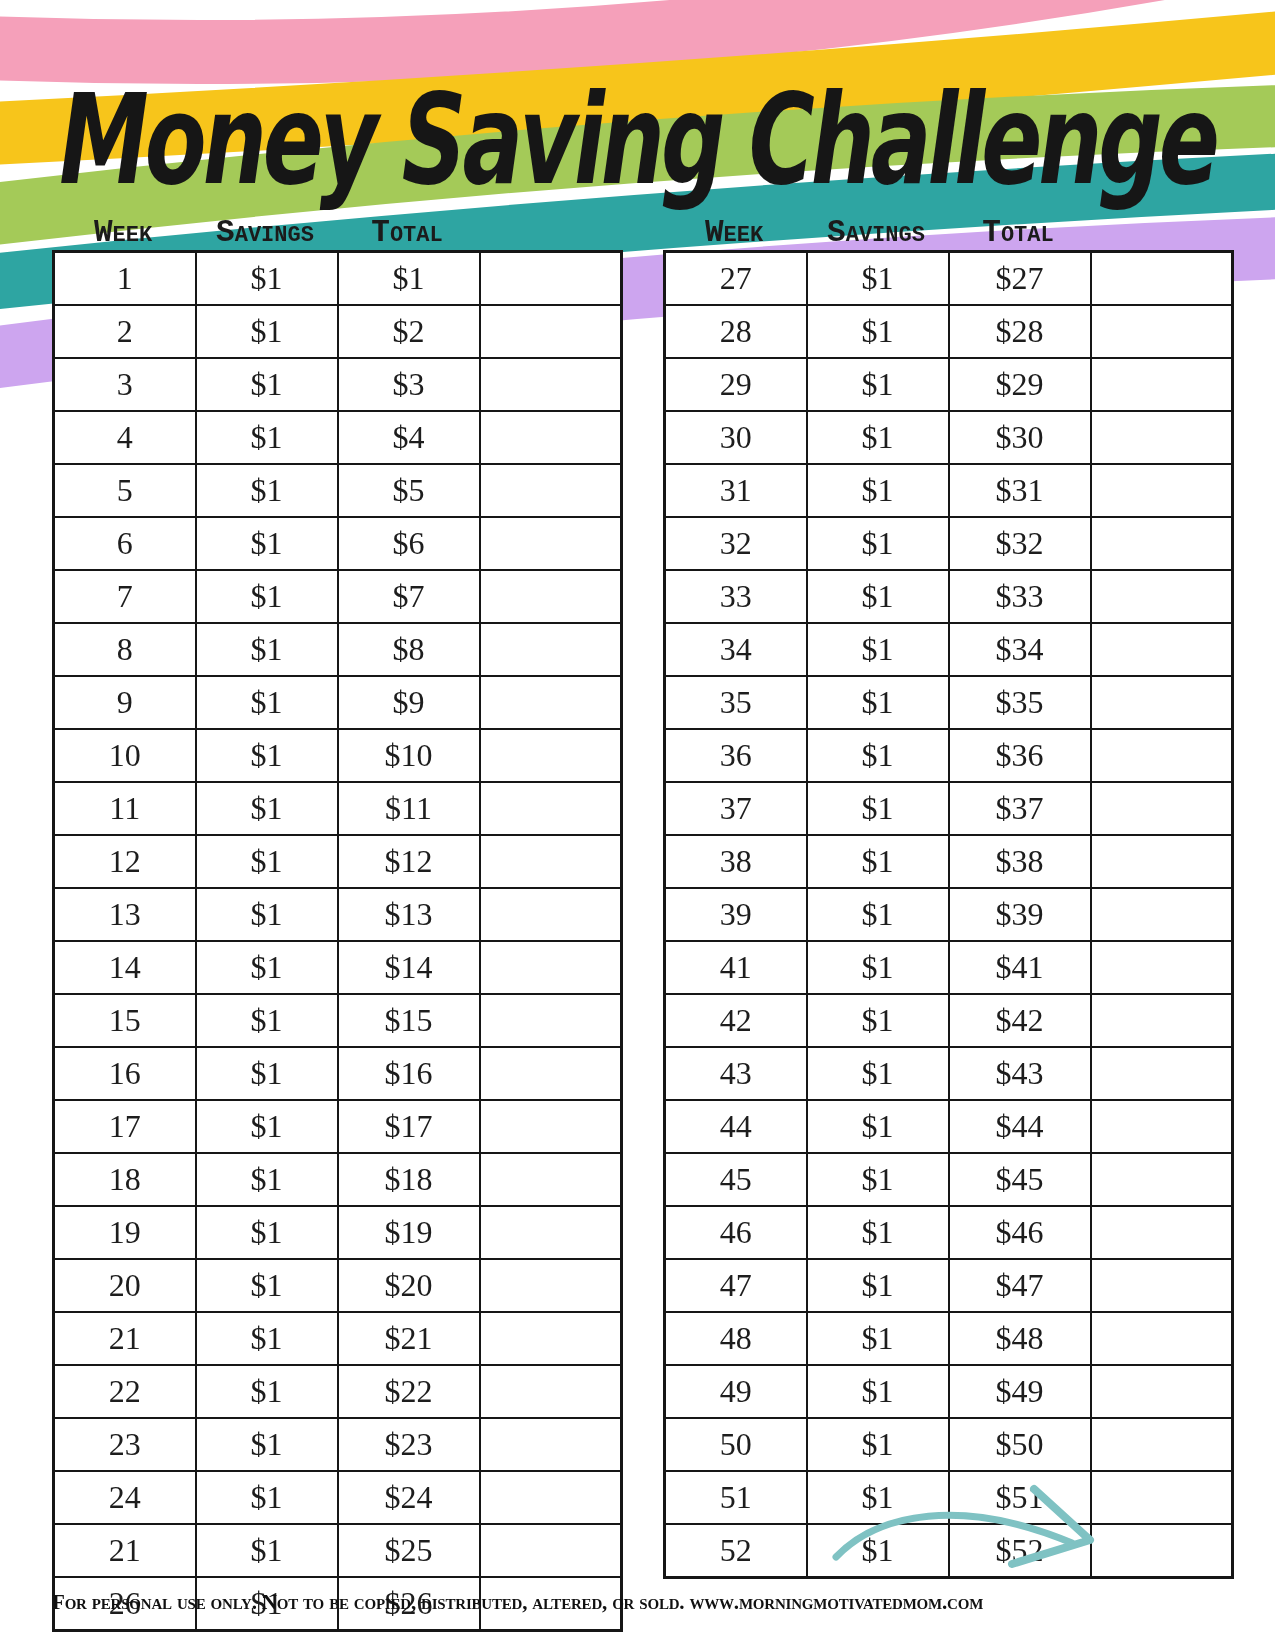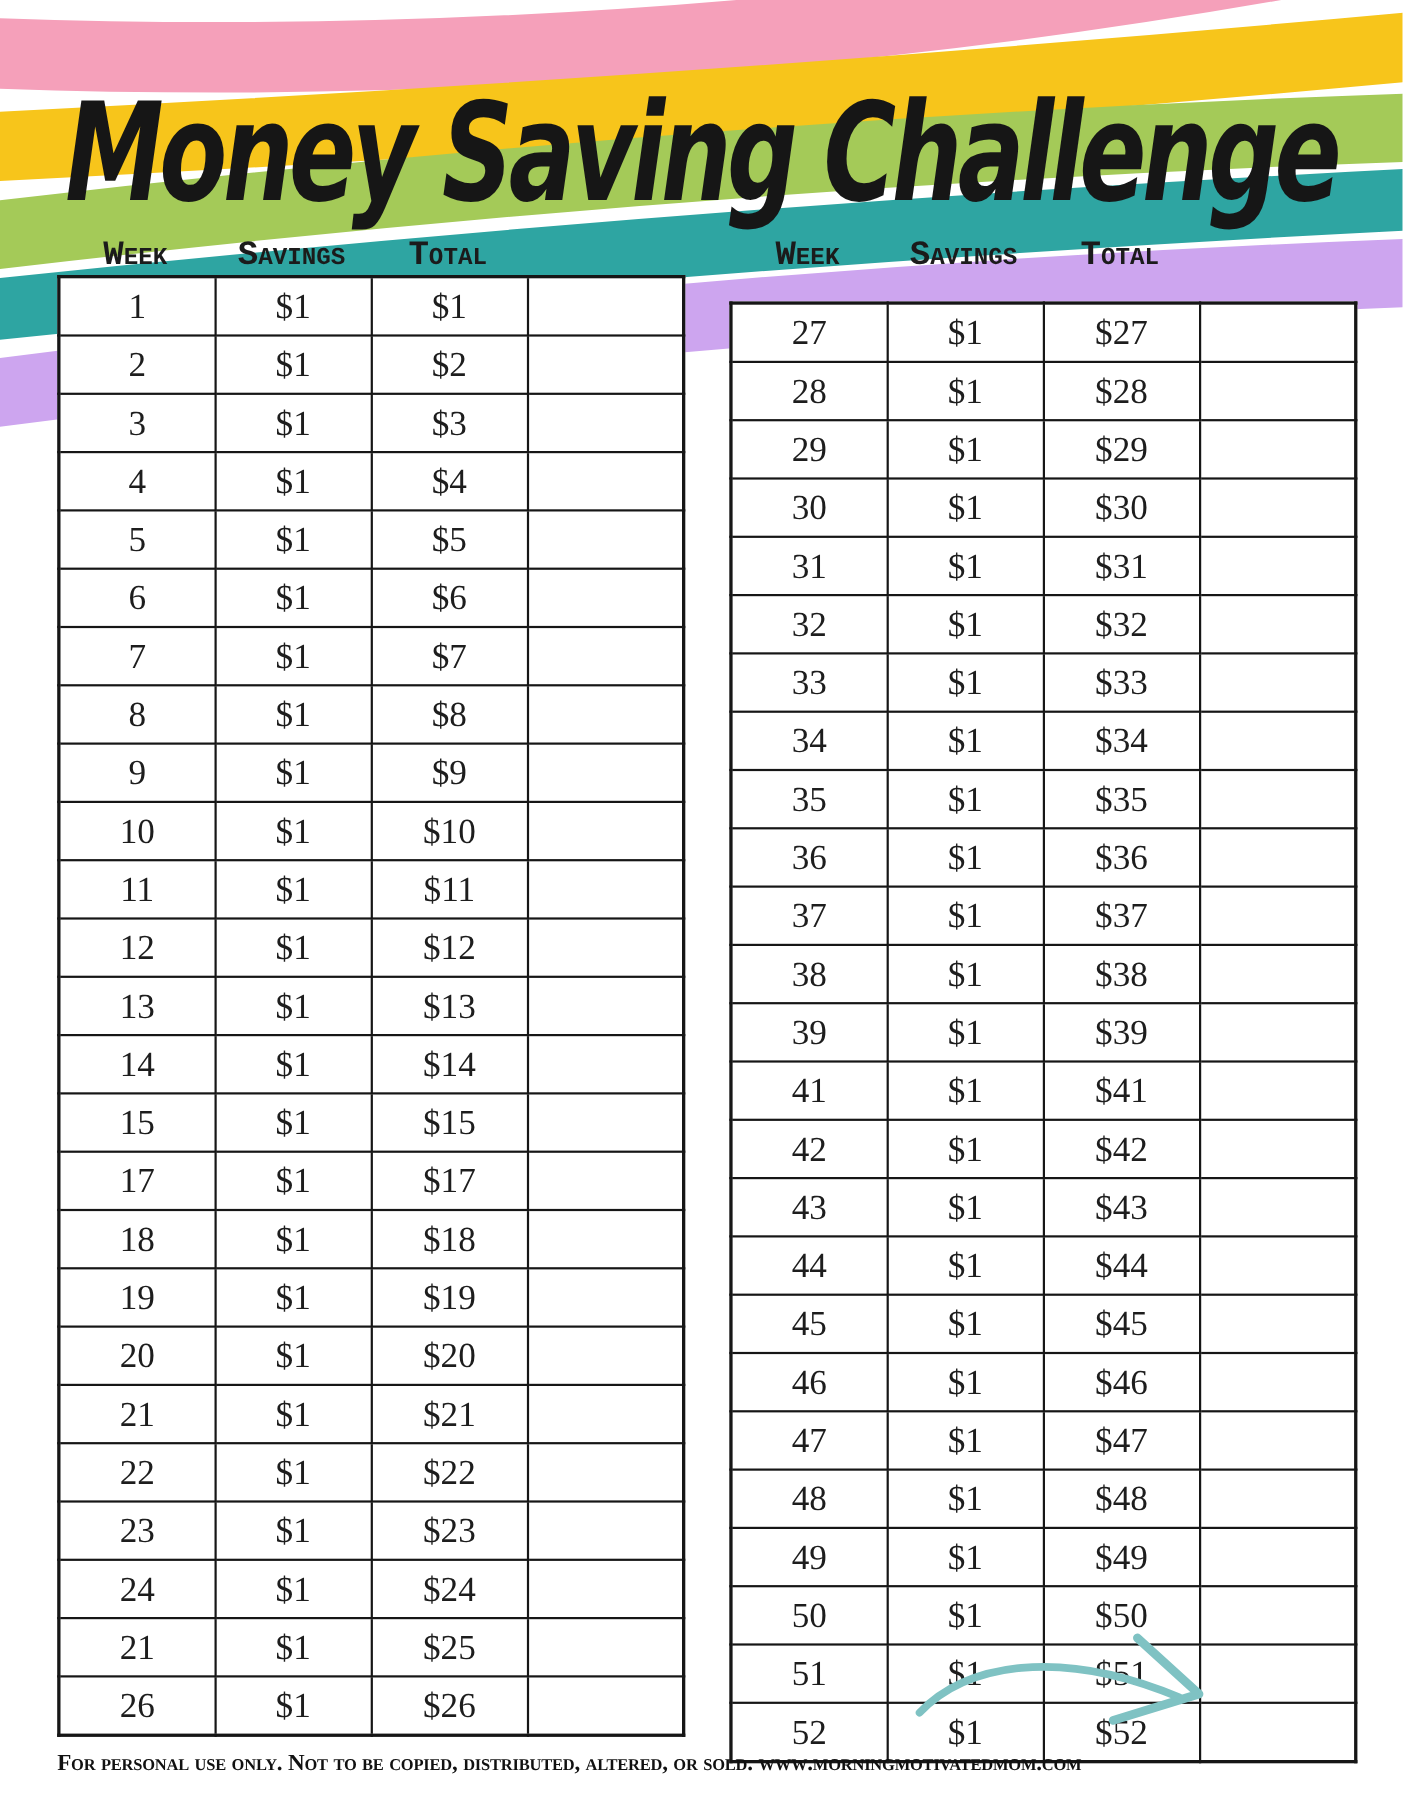--- a/index.html
+++ b/index.html
@@ -25,21 +25,21 @@
                letter-spacing:0;}
   .col-headers span{display:block;width:142px;text-align:center;line-height:1;}
   .col-headers.hdr-left{left:52px;width:429px;}
   .col-headers.hdr-right{left:663px;width:429px;}
 
   
   table.challenge{position:absolute;top:250px;width:571px;z-index:1;
                   border-collapse:collapse;table-layout:fixed;background:#fff;
                   border:3px solid #161616;}
   table.t-left{left:52px;}
-  table.t-right{left:663px;margin-top:24px;}
+  table.t-right{left:663px;}
   table.challenge td{border:2px solid #161616;height:51px;padding:0;
                      text-align:center;vertical-align:middle;
                      font-family:"Liberation Serif", serif;font-size:32px;color:#1d1d1d;
                      background:#fff;}
 
   
   .arrow-overlay{position:absolute;left:0;top:0;z-index:3;pointer-events:none;}
 
   
   .footer{position:absolute;left:52px;top:1590px;width:1180px;z-index:2;
@@ -168,20 +168,26 @@
     <td>$14</td>
     <td></td>
   </tr>
         <tr>
     <td>15</td>
     <td>$1</td>
     <td>$15</td>
     <td></td>
   </tr>
         <tr>
+    <td>16</td>
+    <td>$1</td>
+    <td>$16</td>
+    <td></td>
+  </tr>
+        <tr>
     <td>17</td>
     <td>$1</td>
     <td>$17</td>
     <td></td>
   </tr>
         <tr>
     <td>18</td>
     <td>$1</td>
     <td>$18</td>
     <td></td>

